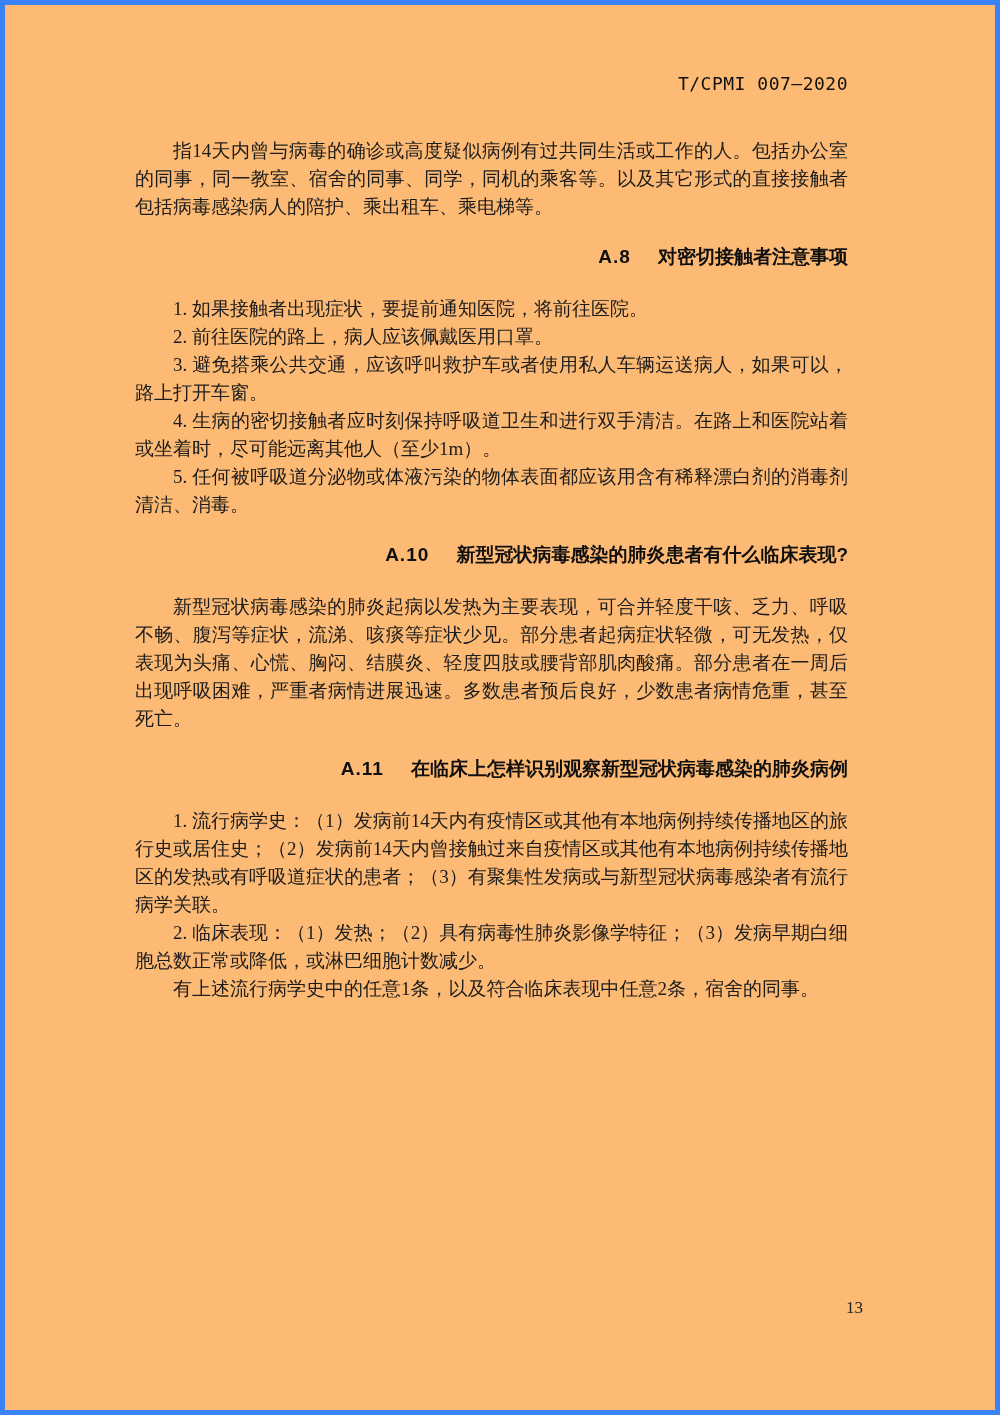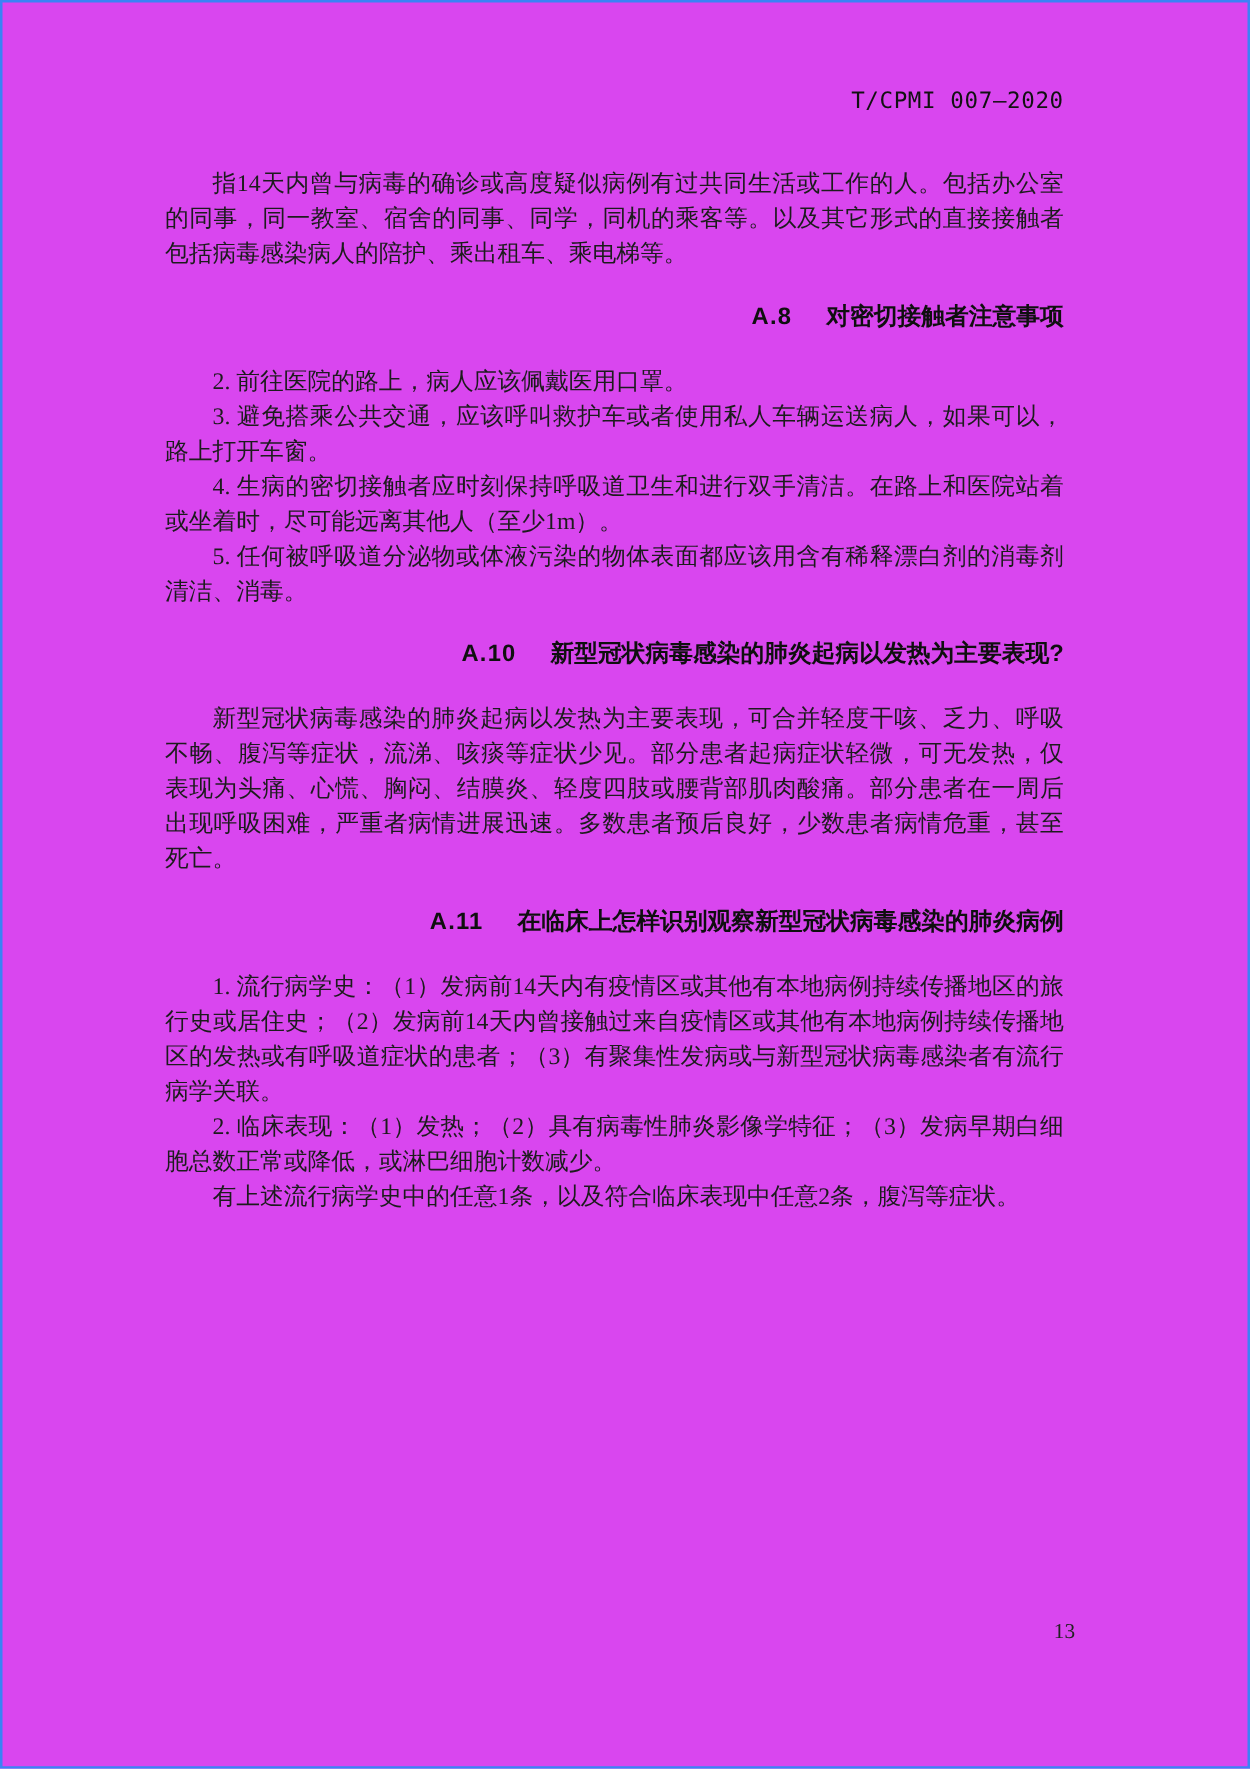--- a/index.html
+++ b/index.html
@@ -5,23 +5,23 @@
   html, body {
     margin: 0;
     padding: 0;
     background: #f2f2f2;
   }
   .page {
     position: relative;
     width: 1000px;
     height: 1415px;
     margin: 0 auto;
-    background: #d946ef;
+    background: #fdba74;
     box-sizing: border-box;
-    border: 2px solid #3b82f6;
+    border: 5px solid #3b82f6;
     overflow: hidden;
     font-family: "Liberation Serif", "DejaVu Serif", serif;
     color: #1c1c1c;
   }
   .doc-header {
     position: absolute;
     top: 68px;
     left: 130px;
     right: 147px;
     text-align: right;
@@ -78,38 +78,39 @@
 
   <div class="doc-content">
 
     <p>指14天内曾与病毒的确诊或高度疑似病例有过共同生活或工作的人。包括办公室的同事，同一教室、宿舍的同事、同学，同机的乘客等。以及其它形式的直接接触者包括病毒感染病人的陪护、乘出租车、乘电梯等。</p>
 
     <h2 class="section-heading">
       <span class="h-label">A.8</span>
       <span class="h-title">对密切接触者注意事项</span>
     </h2>
 
+    <p>1. 如果接触者出现症状，要提前通知医院，将前往医院。</p>
     <p>2. 前往医院的路上，病人应该佩戴医用口罩。</p>
     <p>3. 避免搭乘公共交通，应该呼叫救护车或者使用私人车辆运送病人，如果可以，路上打开车窗。</p>
     <p>4. 生病的密切接触者应时刻保持呼吸道卫生和进行双手清洁。在路上和医院站着或坐着时，尽可能远离其他人（至少1m）。</p>
     <p>5. 任何被呼吸道分泌物或体液污染的物体表面都应该用含有稀释漂白剂的消毒剂清洁、消毒。</p>
 
     <h2 class="section-heading">
       <span class="h-label">A.10</span>
-      <span class="h-title">新型冠状病毒感染的肺炎起病以发热为主要表现?</span>
+      <span class="h-title">新型冠状病毒感染的肺炎患者有什么临床表现?</span>
     </h2>
     <p>新型冠状病毒感染的肺炎起病以发热为主要表现，可合并轻度干咳、乏力、呼吸不畅、腹泻等症状，流涕、咳痰等症状少见。部分患者起病症状轻微，可无发热，仅表现为头痛、心慌、胸闷、结膜炎、轻度四肢或腰背部肌肉酸痛。部分患者在一周后出现呼吸困难，严重者病情进展迅速。多数患者预后良好，少数患者病情危重，甚至死亡。</p>
 
     <h2 class="section-heading">
       <span class="h-label">A.11</span>
       <span class="h-title">在临床上怎样识别观察新型冠状病毒感染的肺炎病例</span>
     </h2>
     <p>1. 流行病学史：（1）发病前14天内有疫情区或其他有本地病例持续传播地区的旅行史或居住史；（2）发病前14天内曾接触过来自疫情区或其他有本地病例持续传播地区的发热或有呼吸道症状的患者；（3）有聚集性发病或与新型冠状病毒感染者有流行病学关联。</p>
     <p>2. 临床表现：（1）发热；（2）具有病毒性肺炎影像学特征；（3）发病早期白细胞总数正常或降低，或淋巴细胞计数减少。</p>
-    <p>有上述流行病学史中的任意1条，以及符合临床表现中任意2条，腹泻等症状。</p>
+    <p>有上述流行病学史中的任意1条，以及符合临床表现中任意2条，宿舍的同事。</p>
 
   </div>
 
   <div class="doc-footer">
     <span>13</span>
   </div>
 
 </div>
 
 </body></html>

